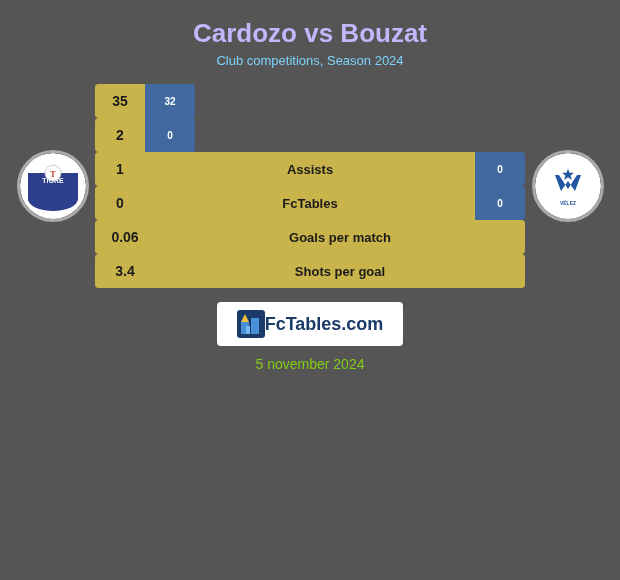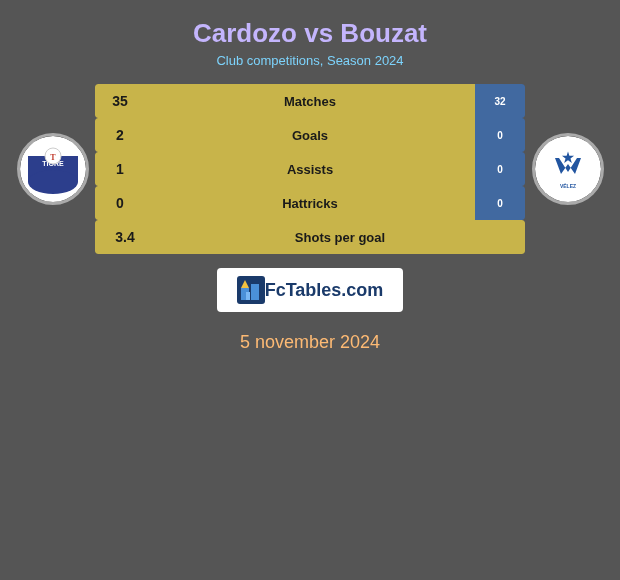--- a/index.html
+++ b/index.html
@@ -130,23 +130,23 @@
     .fctables-icon {
       width: 28px;
       height: 28px;
     }
     .fctables-text {
       font-size: 18px;
       font-weight: bold;
       color: #1a3a6a;
     }
     .footer-date {
-      margin-top: 20px;
-      font-size: 18px;
-      color: #fdba74;
+      margin-top: 10px;
+      font-size: 14px;
+      color: #84cc16;
     }
 
     
     .tigre-svg, .velez-svg {
       width: 66px;
       height: 66px;
     }
   </style>
 </head>
 <body>
@@ -169,37 +169,39 @@
           <text x="33" y="30" text-anchor="middle" font-size="7" font-weight="bold" fill="white" font-family="Arial">TIGRE</text>
           <circle cx="33" cy="20" r="8" fill="white" stroke="#ccc" stroke-width="1"></circle>
           <text x="33" y="24" text-anchor="middle" font-size="8" font-weight="bold" fill="#c0392b" font-family="serif">T</text>
         </svg>
       </div>
     </div>
 
     <div class="stats-container">
     <div class="stat-row">
           <div class="stat-left-val">35</div>
-          <div class="stat-label">Matches</div>
           <div class="stat-right-val">32</div>
         </div>
         <div class="stat-row">
           <div class="stat-left-val">2</div>
-          <div class="stat-label">Goals</div>
           <div class="stat-right-val">0</div>
         </div>
         <div class="stat-row">
           <div class="stat-left-val">1</div>
           <div class="stat-label">Assists</div>
           <div class="stat-right-val">0</div>
         </div>
         <div class="stat-row">
           <div class="stat-left-val">0</div>
-          <div class="stat-label">Hattricks</div>
+          <div class="stat-label">FcTables</div>
           <div class="stat-right-val">0</div>
+        </div>
+        <div class="stat-row stat-row-single">
+          <div class="stat-left-val">0.06</div>
+          <div class="stat-label">Goals per match</div>
         </div>
         <div class="stat-row stat-row-single">
           <div class="stat-left-val">3.4</div>
           <div class="stat-label">Shots per goal</div>
         </div>
       </div>
 
     <div class="club-logo">
       <div class="logo-circle">
         <svg class="velez-svg" viewBox="0 0 66 66" xmlns="http://www.w3.org/2000/svg">

